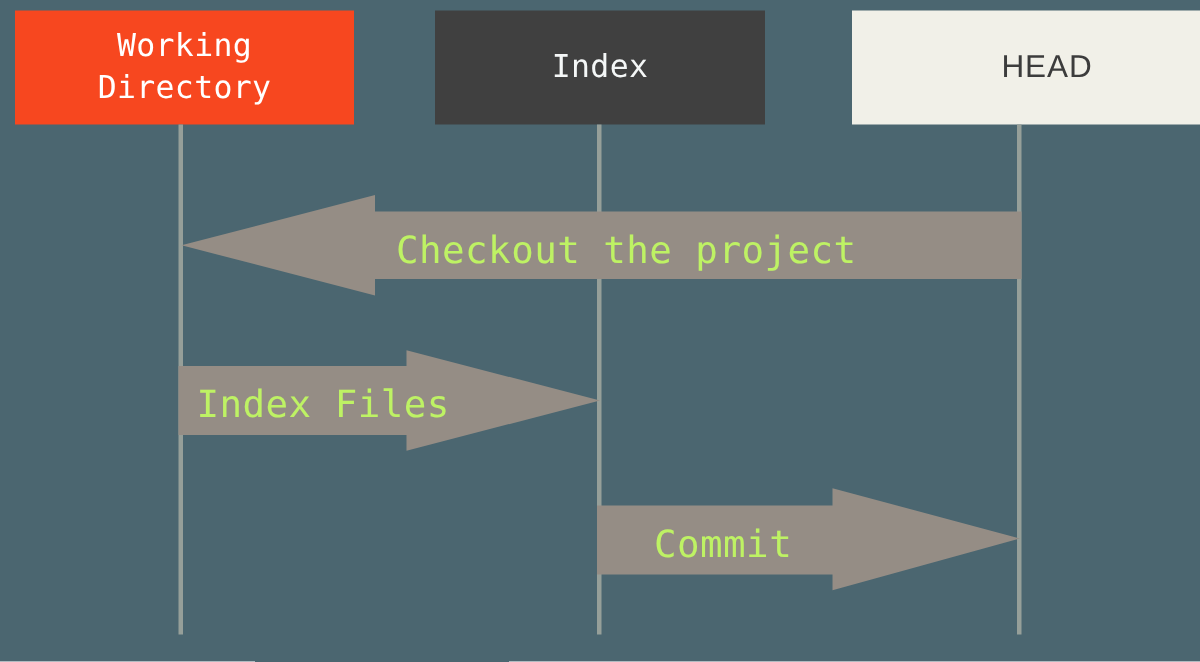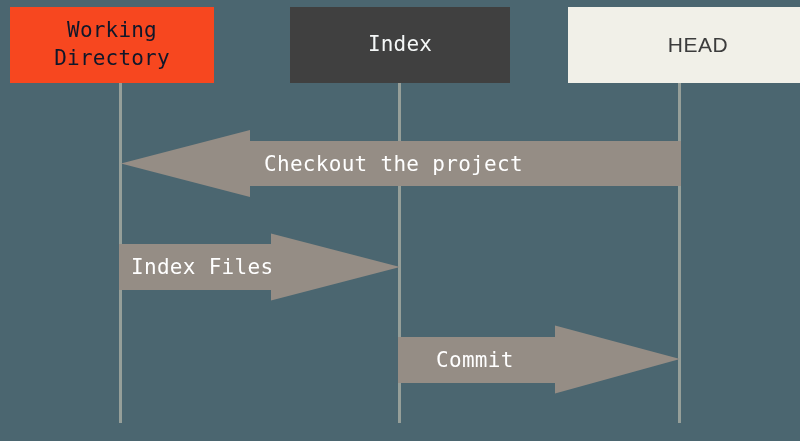--- a/index.html
+++ b/index.html
@@ -33,23 +33,23 @@
     justify-content: center;
     text-align: center;
     line-height: 1.32;
     font-family: "DejaVu Sans Mono", monospace;
     font-size: 21px;
     letter-spacing: 0.2px;
     white-space: pre-line;
   }
   .node-working {
     left: 10px;
-    width: 204px;
+    width: 226px;
     background: #f7471f;
-    color: #0f172a;
+    color: #ffffff;
   }
   .node-index {
     left: 290px;
     width: 220px;
     background: #404040;
     color: #f4f7f7;
   }
   .node-head {
     left: 568px;
     width: 260px;
@@ -66,23 +66,23 @@
     left: 0;
     top: 0;
     width: 800px;
     height: 441px;
     pointer-events: none;
   }
   .arrow-shape { fill: #958d85; }
 
   .arrow-label {
     position: absolute;
-    color: #ffffff;
+    color: #bef264;
     font-family: "DejaVu Sans Mono", monospace;
-    font-size: 21px;
+    font-size: 25px;
     letter-spacing: 0.3px;
     white-space: nowrap;
   }
   .lbl-checkout { left: 264px; top: 152px; }
   .lbl-stage    { left: 131px; top: 255px; }
   .lbl-commit   { left: 436px; top: 348px; text-align: center; }
 </style>
 </head>
 <body>
 

